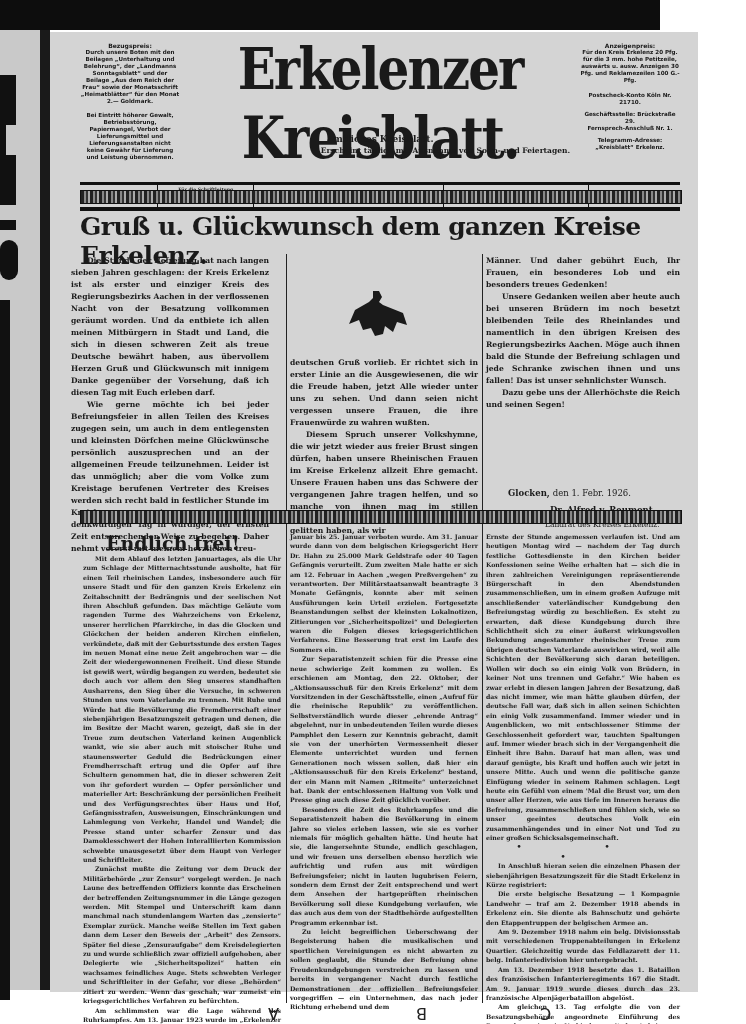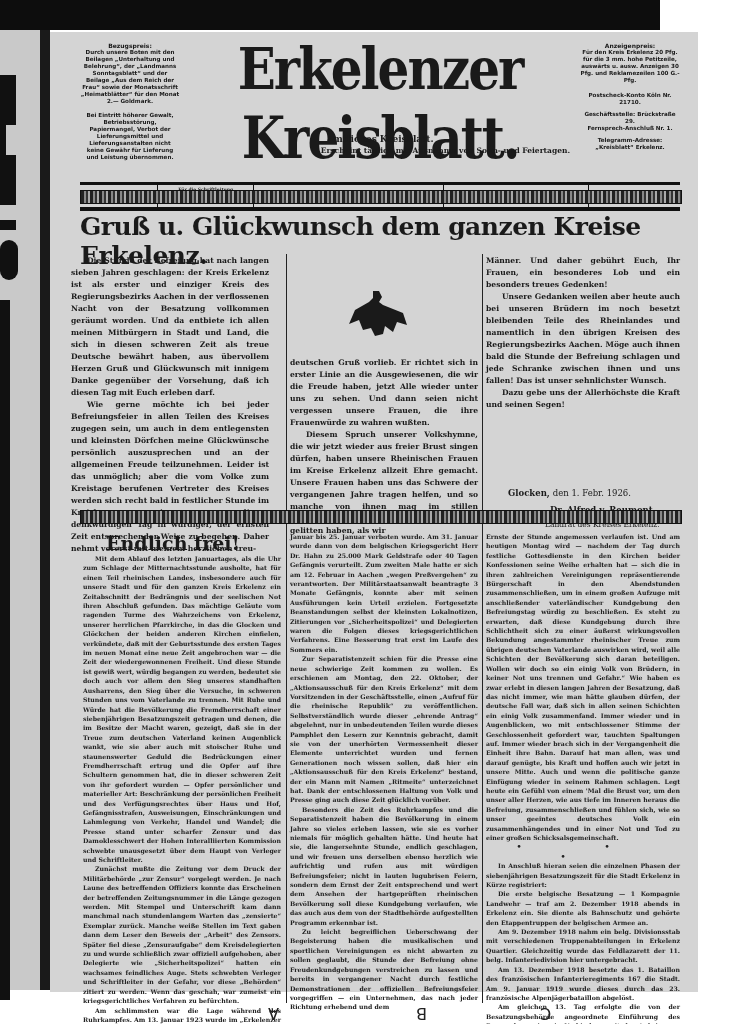--- a/index.html
+++ b/index.html
@@ -100,21 +100,21 @@
   </svg>
   <div class="col" style="left:240px;top:325px;width:188px;">
     <p style="text-indent:0">deutschen Gruß vorlieb. Er richtet sich in erster Linie an die Ausgewiesenen, die wir die Freude haben, jetzt Alle wieder unter uns zu sehen. Und dann seien nicht vergessen unsere Frauen, die ihre Frauenwürde zu wahren wußten.</p>
     <p>Diesem Spruch unserer Volkshymne, die wir jetzt wieder aus freier Brust singen dürfen, haben unsere Rheinischen Frauen im Kreise Erkelenz allzeit Ehre gemacht. Unsere Frauen haben uns das Schwere der vergangenen Jahre tragen helfen, und so manche von ihnen mag im stillen Kämmerlein schwerer geduldet und gelitten haben, als wir</p>
   </div>
   <div class="vrule" style="left:432px;top:222px;height:278px;"></div>
 
   <div class="col" style="left:436px;top:223px;width:194px;">
     <p style="text-indent:0">Männer. Und daher gebührt Euch, Ihr Frauen, ein besonderes Lob und ein besonders treues Gedenken!</p>
     <p>Unsere Gedanken weilen aber heute auch bei unseren Brüdern im noch besetzt bleibenden Teile des Rheinlandes und namentlich in den übrigen Kreisen des Regierungsbezirks Aachen. Möge auch ihnen bald die Stunde der Befreiung schlagen und jede Schranke zwischen ihnen und uns fallen! Das ist unser sehnlichster Wunsch.</p>
-    <p>Dazu gebe uns der Allerhöchste die Kraft und seinen Segen!</p>
+    <p>Dazu gebe uns der Allerhöchste die Reich und seinen Segen!</p>
   </div>
   <div class="sign" style="left:458px;top:456px;font-size:8.5px;">
     <span style="font-weight:900">Glocken,</span>
     <span style="font-weight:normal">den 1. Febr. 1926.</span>
   </div>
   <div class="sign" style="left:500px;top:473px;font-size:8.5px;">Dr. Alfred v. Reumont</div>
   <div class="sign" style="left:495px;top:488px;font-size:7.5px;font-weight:normal;">Landrat des Kreises Erkelenz.</div>
 
   <div class="ornament" style="top:478px;"></div>
 

